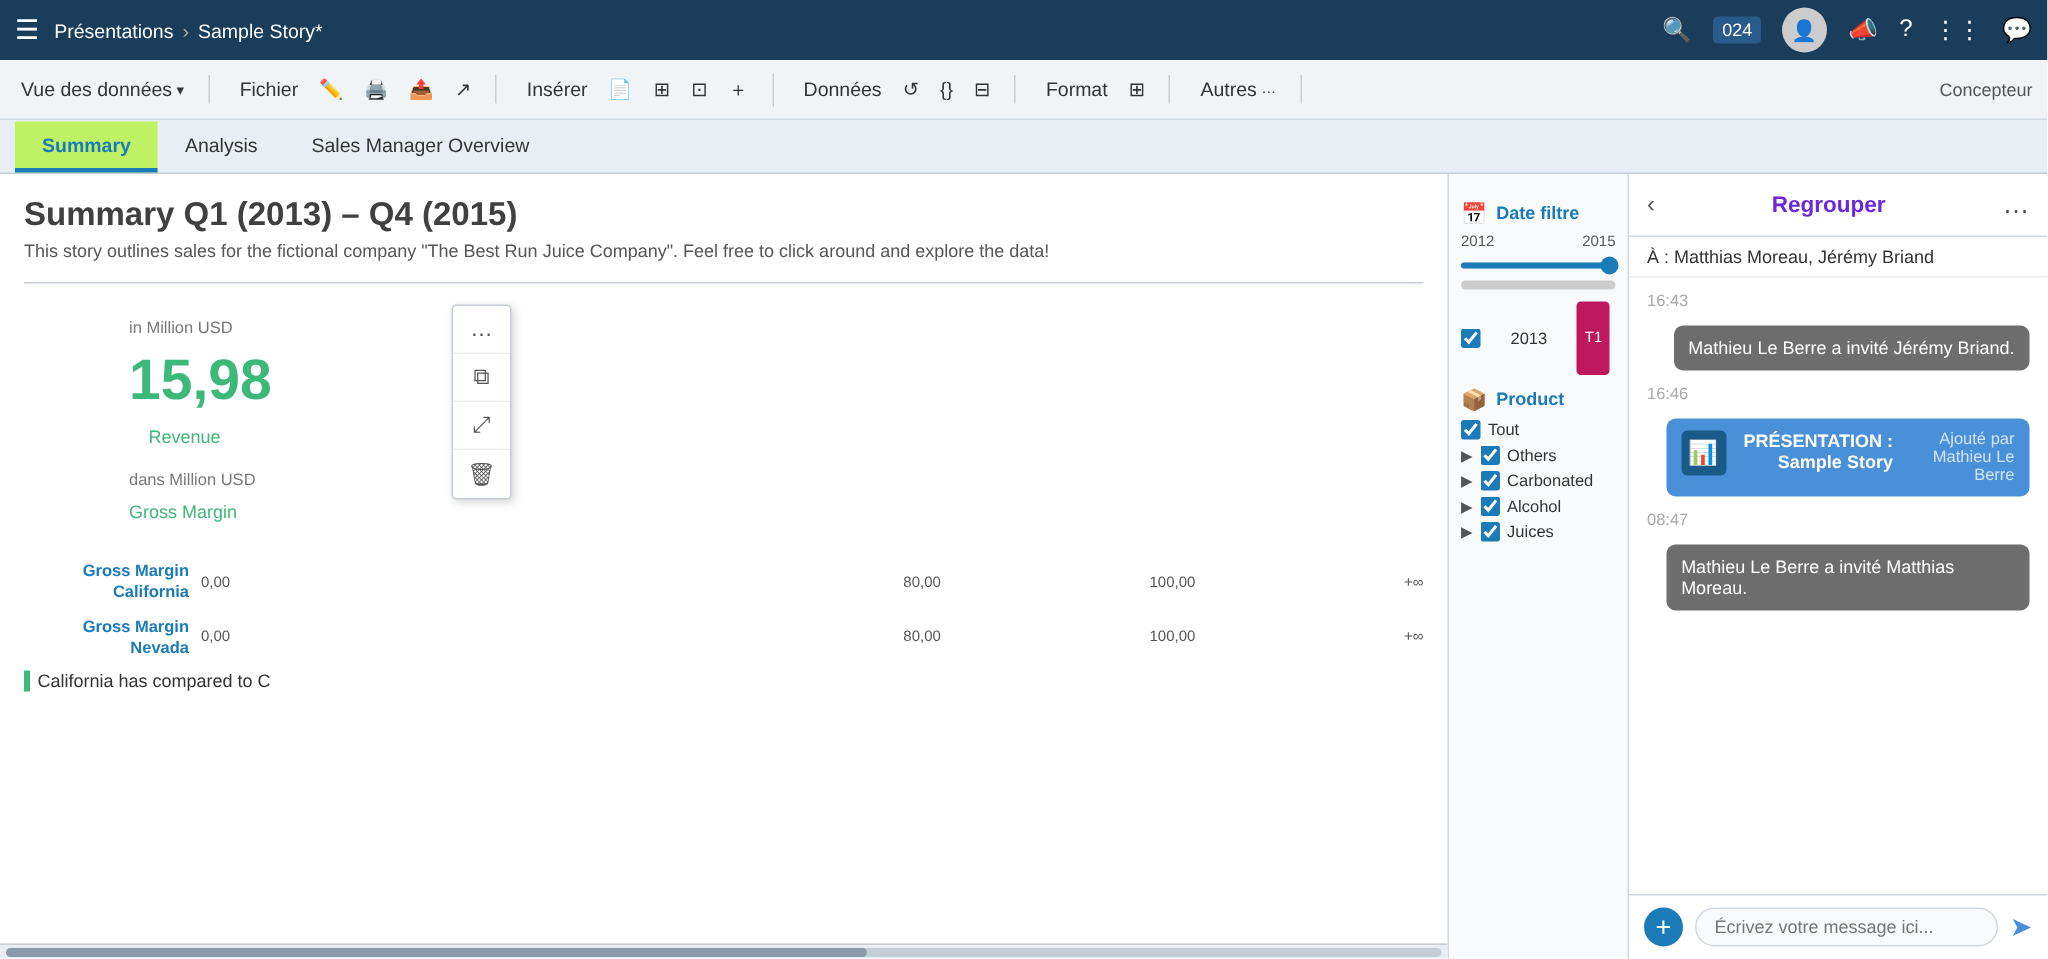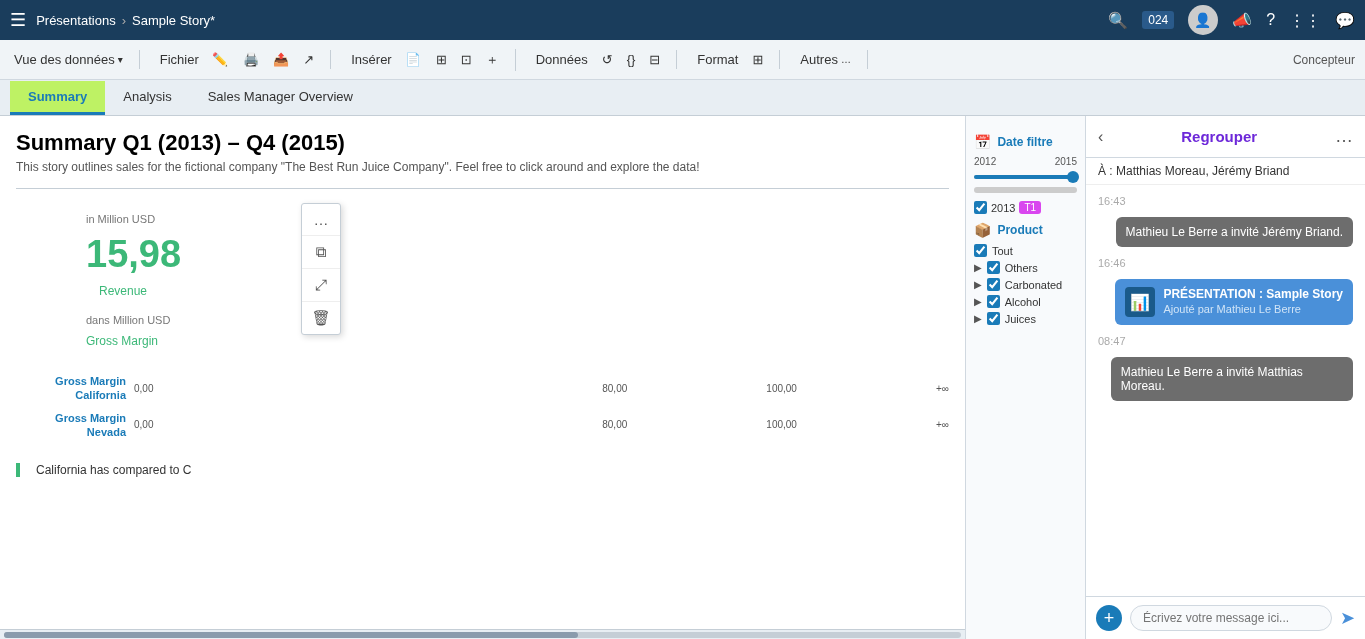--- a/index.html
+++ b/index.html
@@ -36,21 +36,21 @@
     }
     .tab.active { background: #bef264; border-bottom: 3px solid #1a7bb8; color: #1a7bb8; font-weight: bold; }
 
     
     .main-wrapper { display: flex; height: calc(639px - 40px - 40px - 36px); }
 
     
     .content-area {
       flex: 1; overflow: hidden; position: relative; padding: 14px 16px;
     }
-    .page-title { font-size: 22px; font-weight: bold; color: #000000; margin-bottom: 4px; }
+    .page-title { font-size: 22px; font-weight: bold; color: #404040; margin-bottom: 4px; }
     .page-subtitle { font-size: 12px; color: #555; margin-bottom: 14px; }
     .content-divider { border: none; border-top: 1px solid #c5ced6; margin-bottom: 14px; }
 
     
     .chart-section { display: flex; gap: 0; position: relative; }
 
     
     .kpi-box {
       width: 290px; height: 200px; border: 2px solid #4a90d9; border-radius: 3px;
       padding: 20px; position: relative; background: #fff;
@@ -112,25 +112,25 @@
     .filter-section-title .icon { font-size: 14px; }
     .filter-slider { margin-bottom: 8px; }
     .slider-track {
       height: 4px; background: #c5ced6; border-radius: 2px; position: relative; margin: 8px 0;
     }
     .slider-fill { height: 100%; background: #1a7bb8; border-radius: 2px; }
     .slider-thumb {
       width: 12px; height: 12px; background: #1a7bb8; border-radius: 50%;
       position: absolute; top: -4px; right: -2px; cursor: pointer;
     }
-    .filter-year-row { display: flex; align-items: center; gap: 4px; margin-bottom: 6px; }
+    .filter-year-row { display: flex; align-items: center; gap: 20px; margin-bottom: 6px; }
     .filter-year-checkbox { width: 13px; height: 13px; accent-color: #1a7bb8; }
     .filter-year-label { font-size: 11px; color: #333; }
     .filter-year-tag {
-      background: #d946ef; color: #fff; padding: 1px 5px; border-radius: 3px; font-size: 10px;
+      background: #be185d; color: #fff; padding: 19px 5px; border-radius: 3px; font-size: 10px;
     }
     .filter-item-row { display: flex; align-items: center; gap: 5px; margin-bottom: 4px; }
     .filter-item-arrow { font-size: 10px; color: #555; cursor: pointer; }
     .filter-item-cb { width: 13px; height: 13px; accent-color: #1a7bb8; }
     .filter-item-label { font-size: 11px; color: #333; }
 
     
     .chat-panel {
       width: 280px; background: #fff; border-left: 1px solid #d0d8e0;
       display: flex; flex-direction: column;
@@ -150,21 +150,21 @@
     }
     .chat-bubble-system { background: #6d6d6d; color: #fff; align-self: flex-end; }
     .chat-bubble-link {
       background: #4a90d9; color: #fff; align-self: flex-end; cursor: pointer;
       display: flex; align-items: flex-start; gap: 8px;
     }
     .chat-bubble-link .link-icon {
       width: 30px; height: 30px; background: #1a5a8a; border-radius: 4px;
       display: flex; align-items: center; justify-content: center; font-size: 16px; flex-shrink: 0;
     }
-    .chat-bubble-link .link-content { display: flex; flex-direction: column; gap: 2px; }
+    .chat-bubble-link .link-content { display: flex; gap: 2px; text-align: right; }
     .chat-bubble-link .link-title { font-weight: bold; font-size: 12px; }
     .chat-bubble-link .link-sub { font-size: 11px; color: #d0e4f7; }
     .chat-footer {
       border-top: 1px solid #d0d8e0; padding: 8px 10px; display: flex; align-items: center; gap: 8px;
     }
     .chat-footer-add {
       width: 26px; height: 26px; background: #1a7bb8; color: #fff; border-radius: 50%;
       display: flex; align-items: center; justify-content: center; font-size: 18px; cursor: pointer; flex-shrink: 0;
     }
     .chat-input {
@@ -319,21 +319,21 @@
           <div class="gauge-ticks">
             <span>0,00</span>
             <span style="margin-left:38%;">80,00</span>
             <span>100,00</span>
             <span>+∞</span>
           </div>
         </div>
       </div>
     </div>
 
-    <div style="margin-top:24px; border-left:4px solid #3cb878; padding-left:16px; font-size:12px; color:#333; max-width:200px;">
+    <div style="margin-top:8px; border-left:4px solid #3cb878; padding-left:5px; font-size:12px; color:#333; max-width:200px;">
       California has compared to C
     </div>
 
     <div class="scrollbar-area" style="position:absolute;bottom:0;left:0;right:0;">
       <div class="scrollbar-track">
         <div class="scrollbar-thumb"></div>
       </div>
     </div>
   </div>
 

